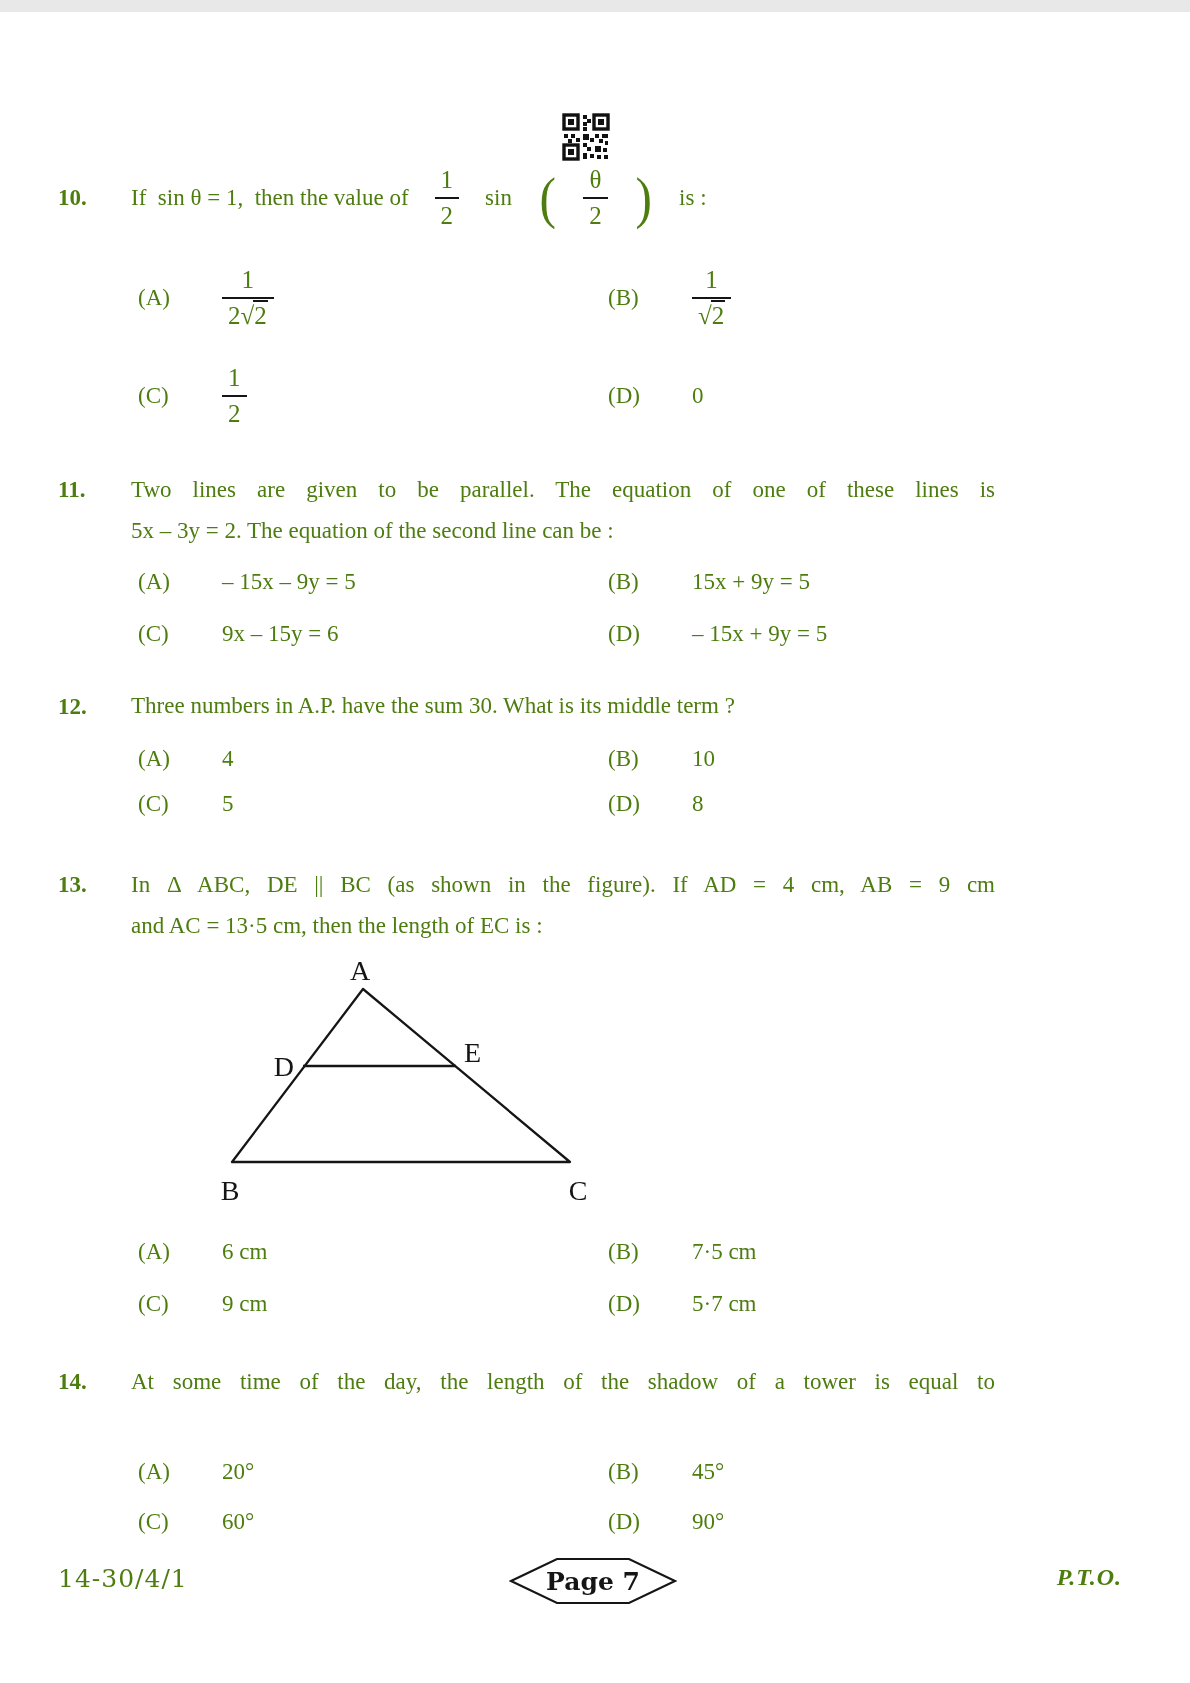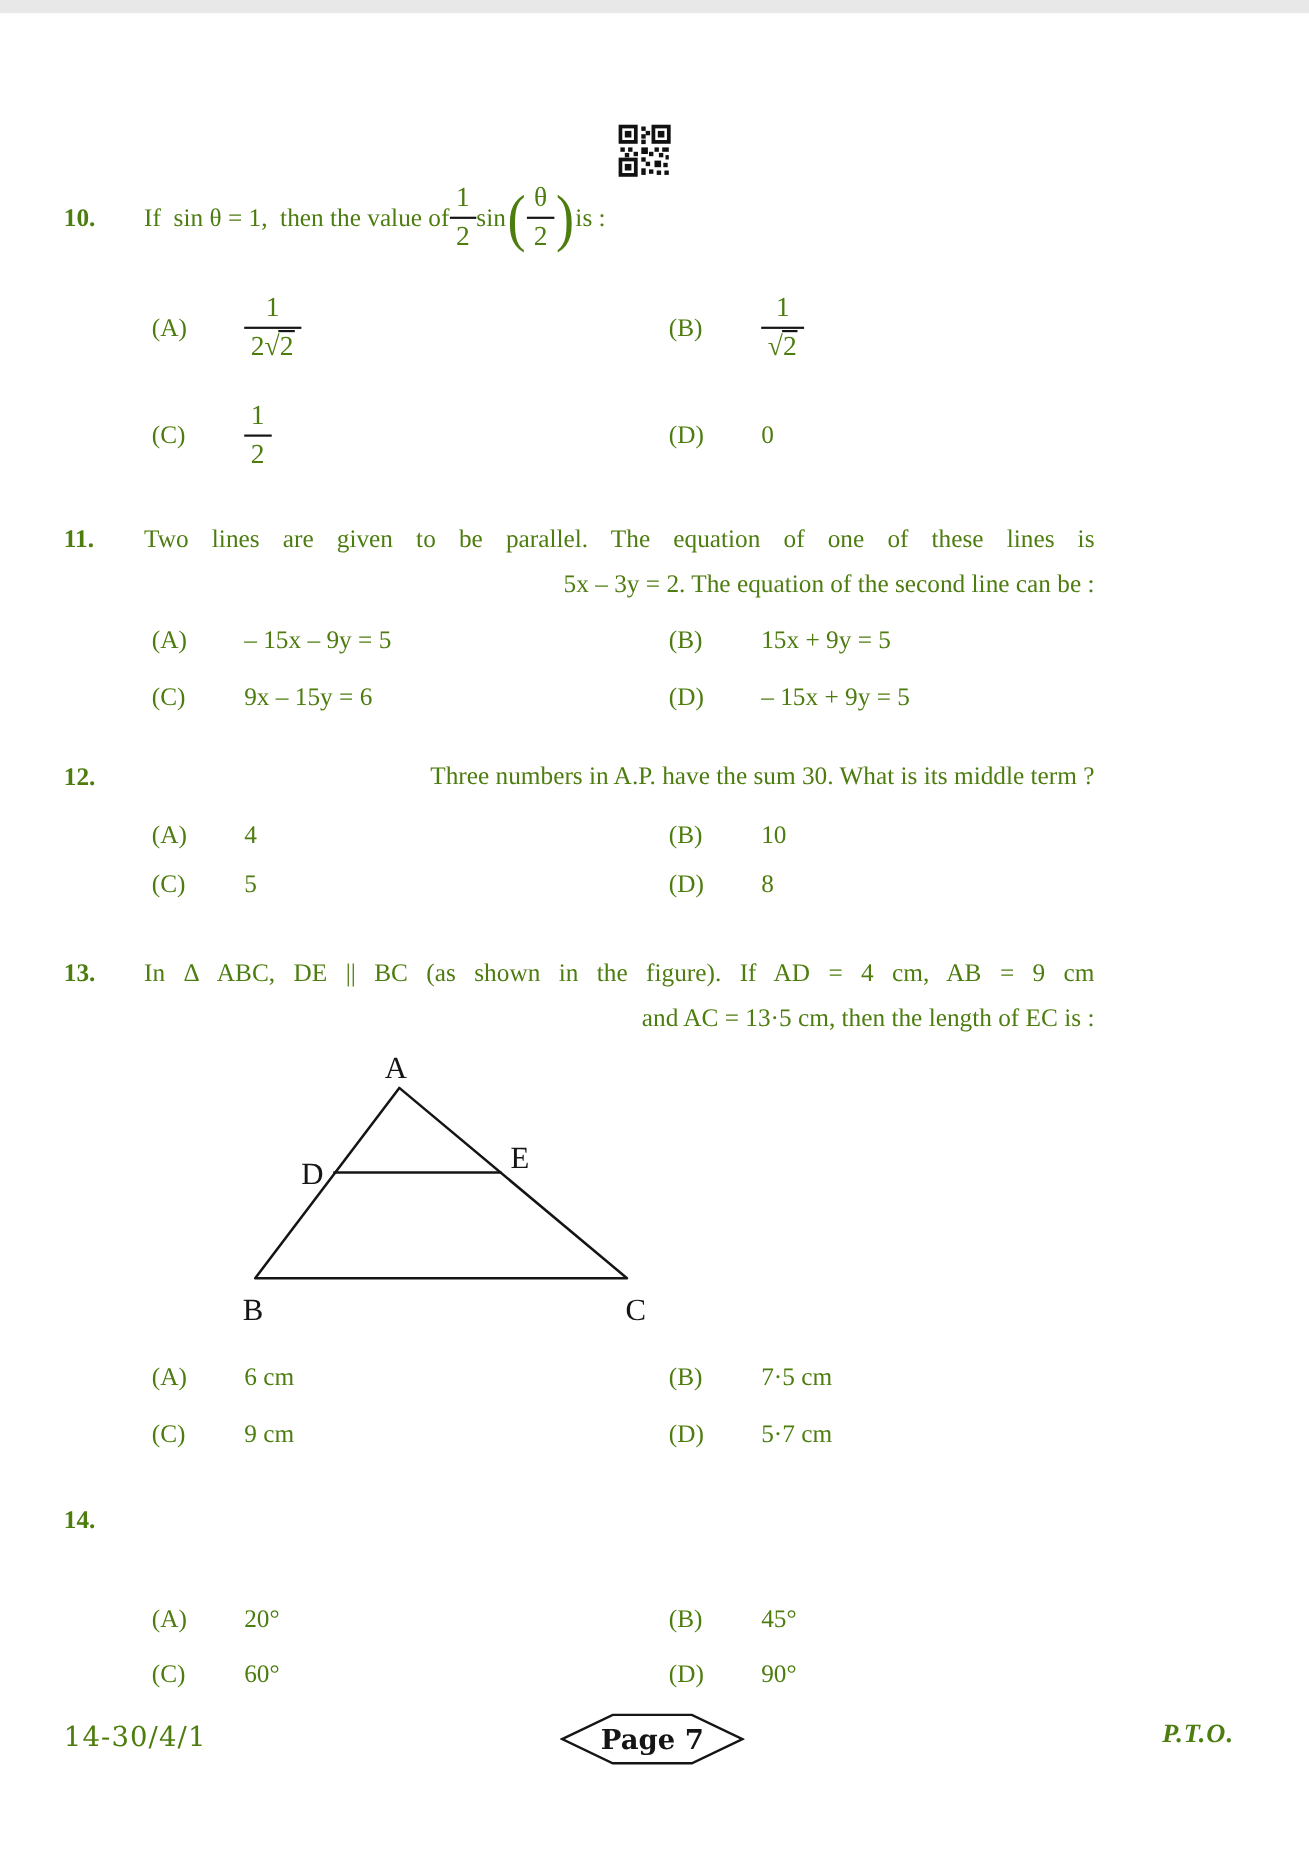--- a/index.html
+++ b/index.html
@@ -7,27 +7,27 @@
     position:relative; width:1190px; height:1683px; margin:12px auto;
     background:#ffffff; color:#4d7c0f;
     font-family:"Liberation Serif", serif;
     overflow:hidden;
   }
 
   
   .q { position:absolute; left:58px; width:937px; display:flex; }
   .qnum { width:73px; flex:none; font-weight:bold; font-size:23px; line-height:41px; }
   .qtext { flex:1; font-size:23px; }
-  .qtext .ln { display:block; line-height:41px;text-align:right; }
+  .qtext .ln { display:block; line-height:41px; }
   .ln.justify { text-align:justify; text-align-last:justify; }
   .pre { white-space:pre-wrap; }
 
   .mathq { align-items:center; }
   .mathq .qnum { line-height:normal; }
-  .mathline { display:flex; align-items:center; gap:0; font-size:23px; height:76px; }
+  .mathline { display:flex; align-items:center; gap:26px; font-size:23px; height:76px; }
 
   
   .frac { display:inline-block; text-align:center; vertical-align:middle; font-size:25px; }
   .frac .fn { display:block; padding:0 6px 3px; border-bottom:2px solid #151515; line-height:1.12; }
   .frac .fd { display:block; padding:3px 6px 0; line-height:1.12; white-space:nowrap; }
   .rad { border-top:2px solid #151515; padding:0 1px; }
   .rt  { letter-spacing:-1px; }
 
   .bigp { font-size:58px; line-height:0.9; font-weight:400; transform:scaleX(.85); }
 
@@ -224,20 +224,21 @@
       </div>
     <div class="opt">
         <span class="lab">(D)</span>
         <span class="val">5·7 cm</span>
       </div>
   </div>
 
   <div class="q" style="top:1349px">
     <div class="qnum">14.</div>
     <div class="qtext">
+      <span class="ln justify">At some time of the day, the length of the shadow of a tower is equal to</span>
     </div>
   </div>
   <div class="opts" style="top:1445px; row-gap:20px">
     <div class="opt">
         <span class="lab">(A)</span>
         <span class="val">20°</span>
       </div>
     <div class="opt">
         <span class="lab">(B)</span>
         <span class="val">45°</span>

